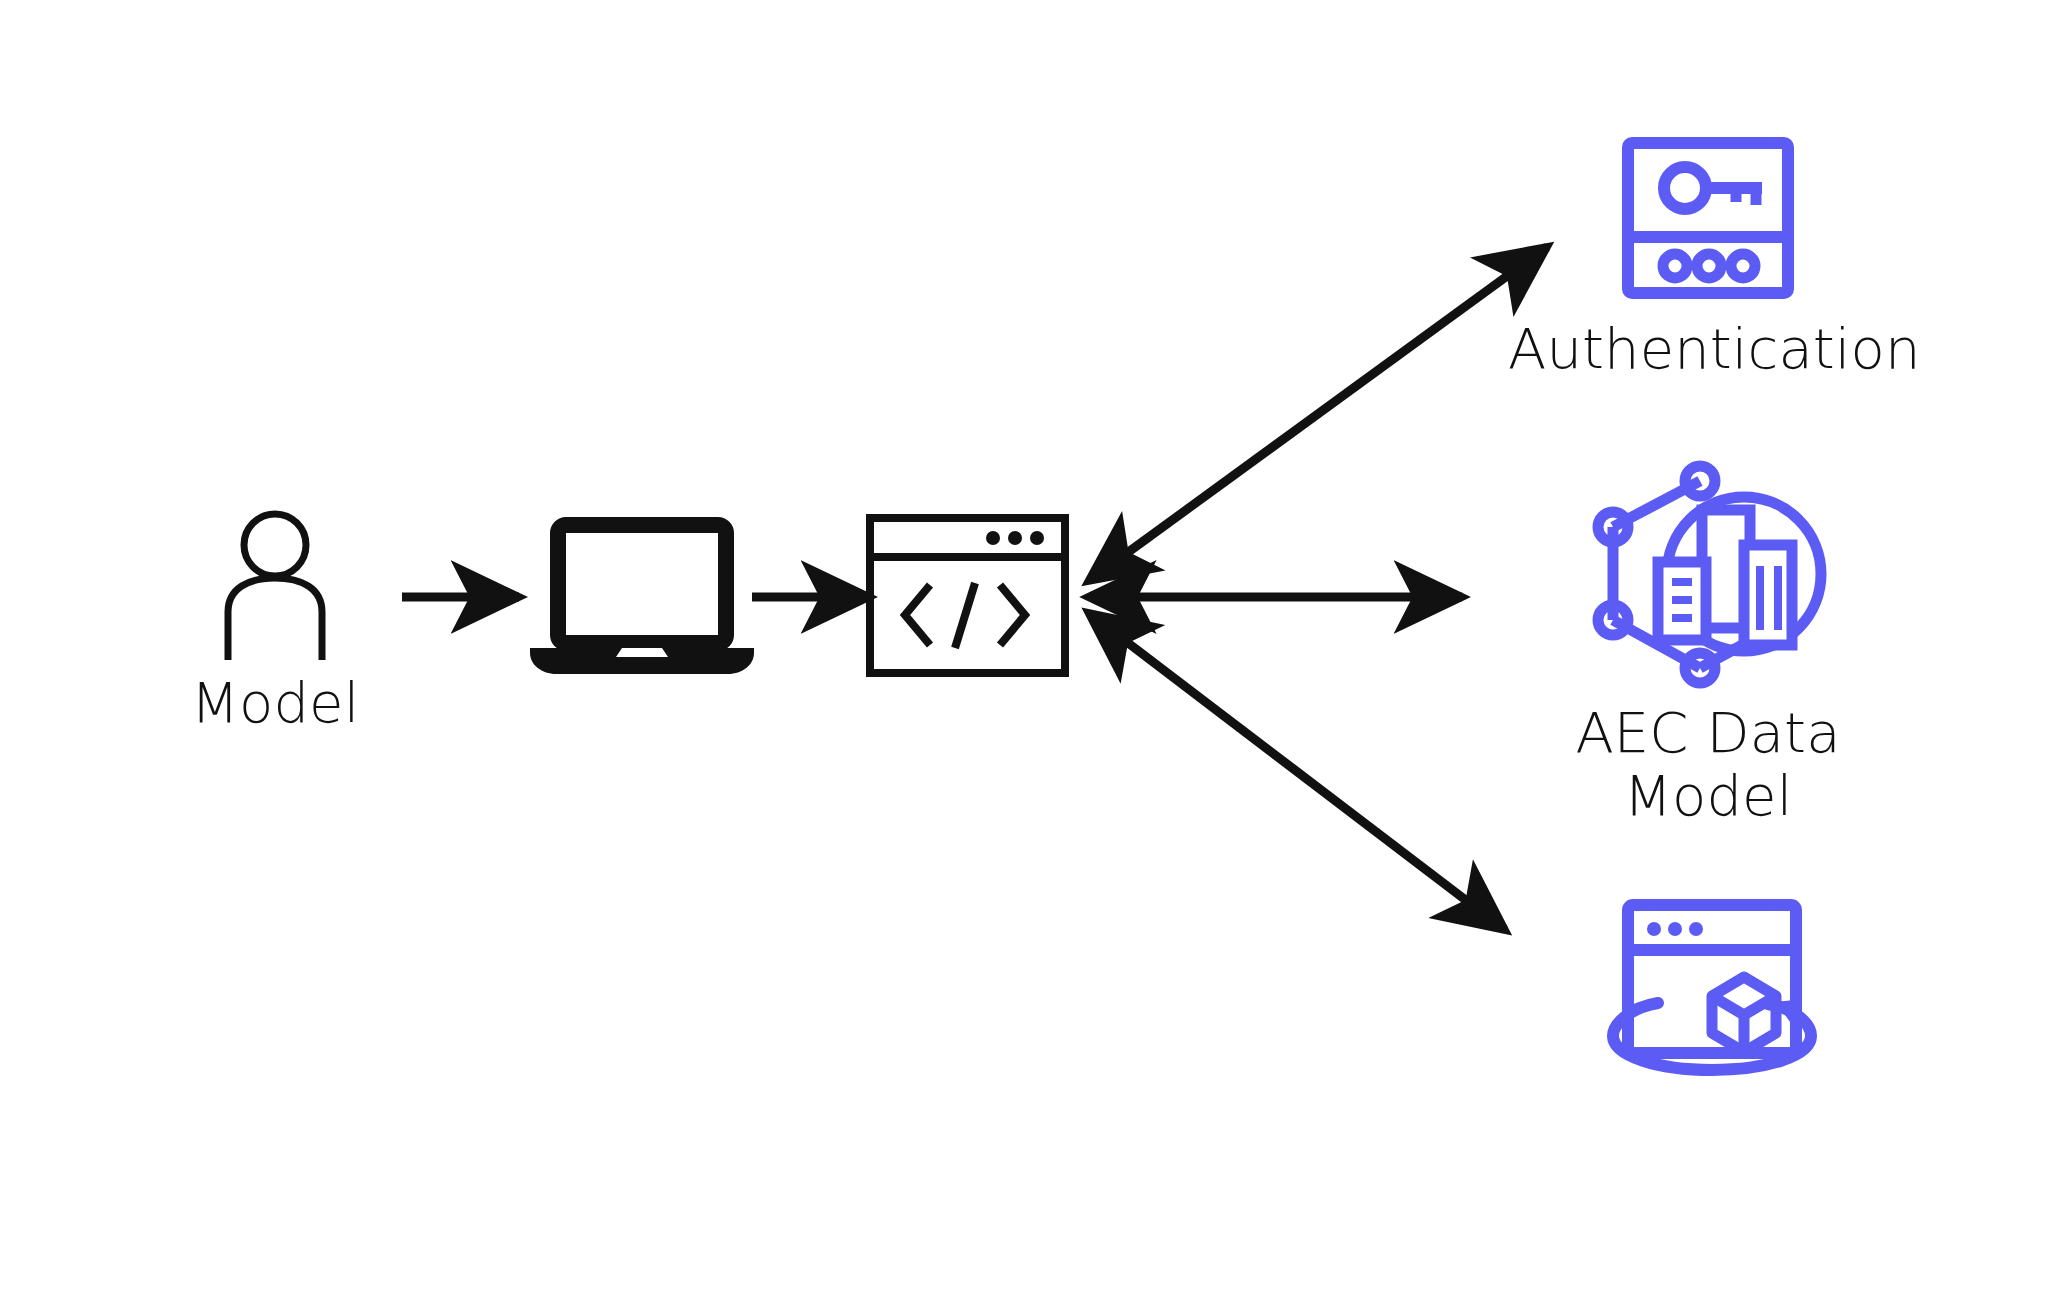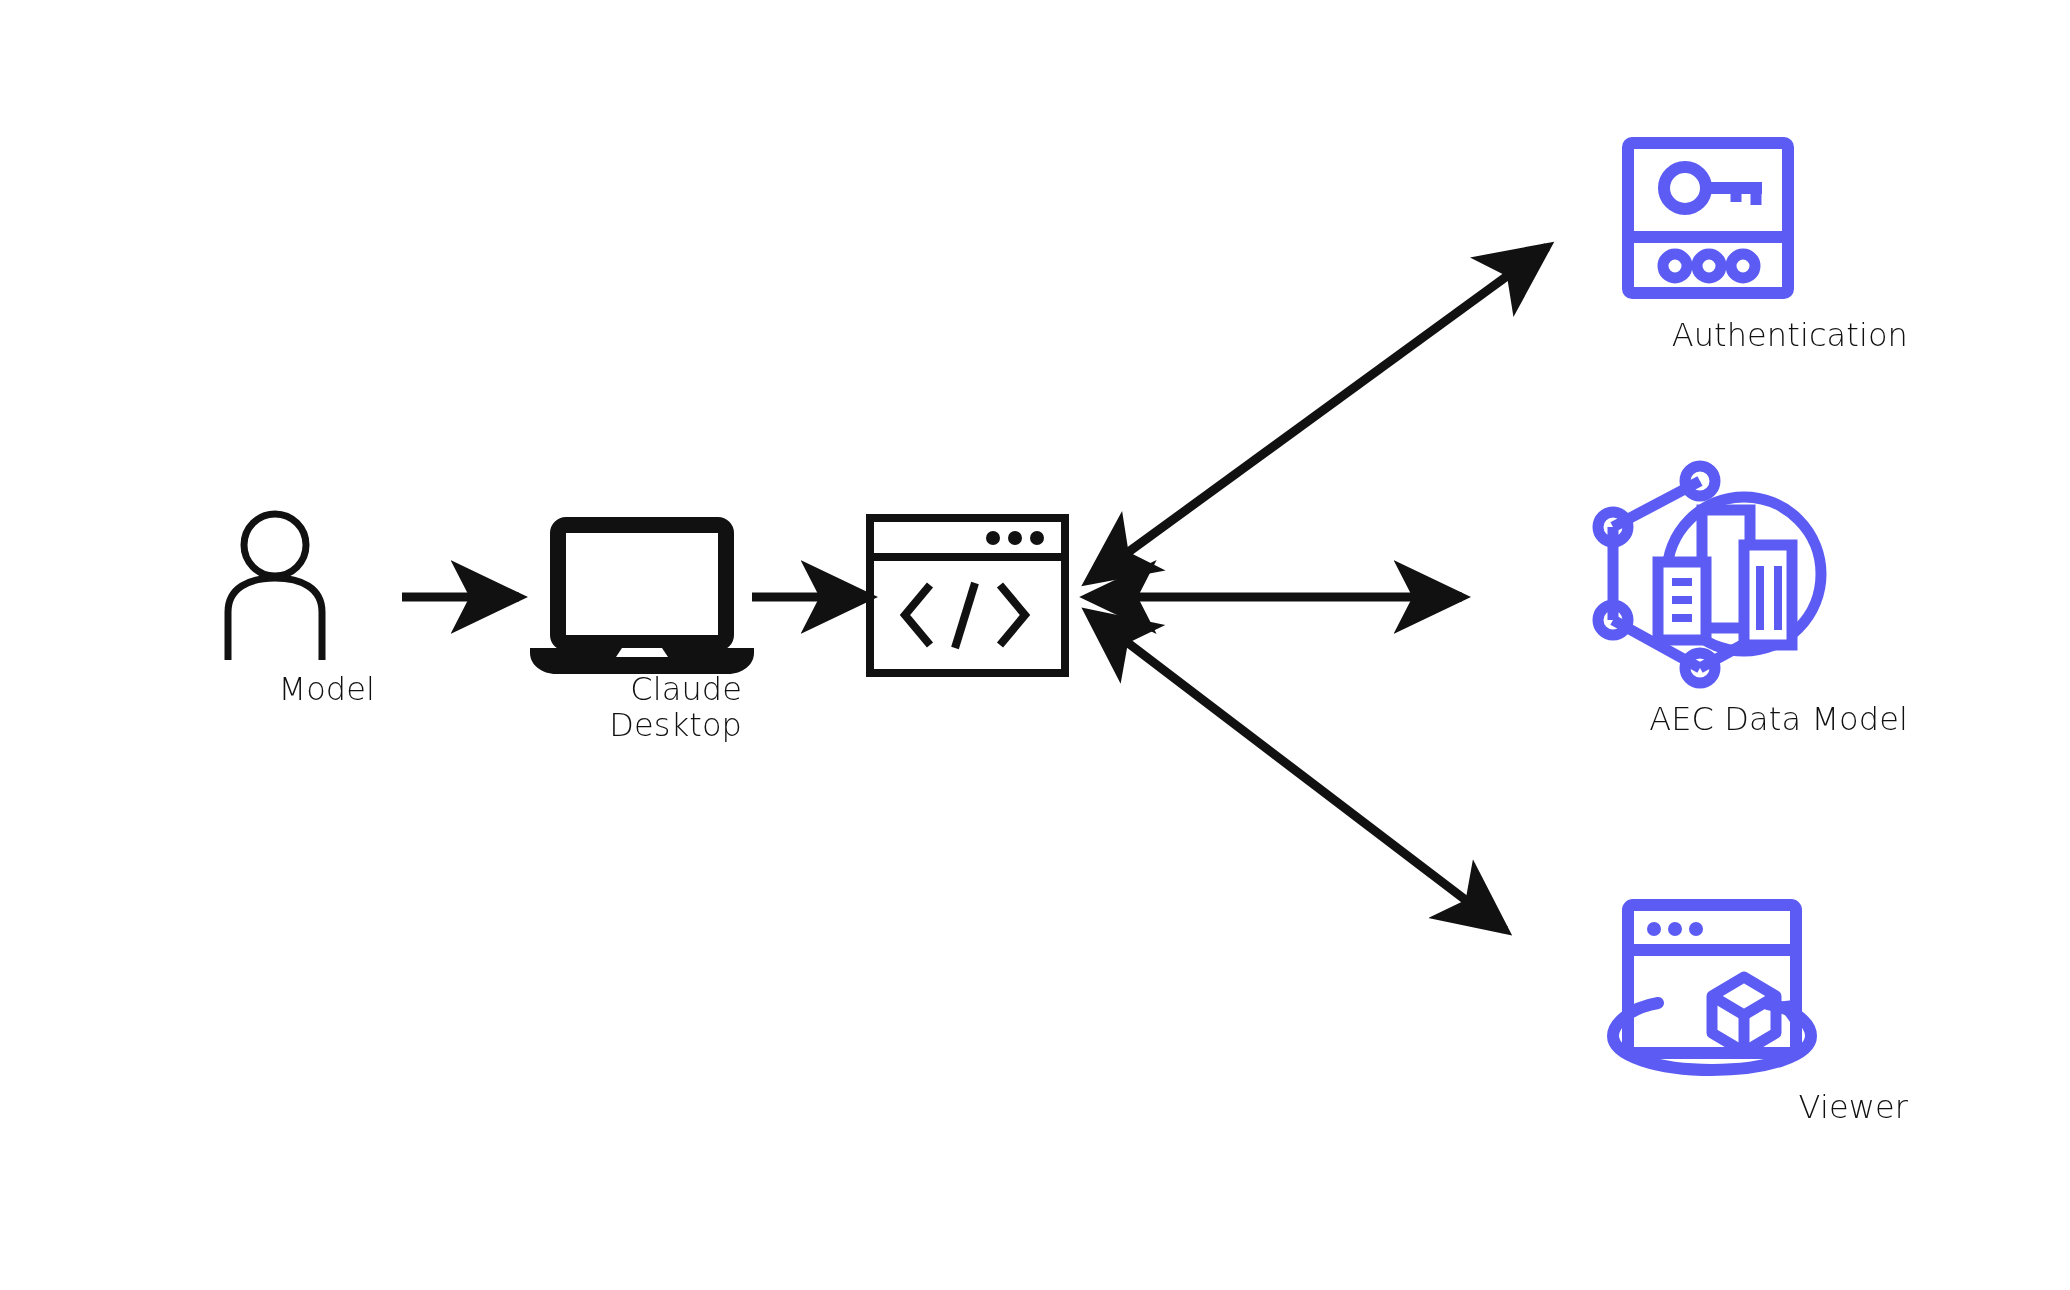--- a/index.html
+++ b/index.html
@@ -20,25 +20,25 @@
   }
   #diagram-svg {
     position: absolute;
     top: 0;
     left: 0;
     width: 2070px;
     height: 1290px;
   }
   .node-label {
     position: absolute;
-    text-align: right;
+    text-align: center;
     color: #111111;
     font-family: "DejaVu Sans", sans-serif;
     font-weight: 300;
-    font-size: 32px;
+    font-size: 56px;
     line-height: 1.12;
     letter-spacing: 0.1px;
     white-space: pre-line;
     user-select: none;
   }
 </style>
 </head>
 <body>
 
 <div id="diagram-canvas">
@@ -142,23 +142,20 @@
       <line x1="1744" y1="1015" x2="1744" y2="1052" stroke="#5c5cf5" stroke-width="11"></line>
 
       <path d="M1690,1025 C1660,1030 1645,1047 1645,1058 C1645,1078 1690,1092 1744,1092
                C1798,1092 1843,1078 1843,1058 C1843,1046 1828,1031 1800,1026" fill="none" stroke="#5c5cf5" stroke-width="12" stroke-linecap="round" transform="translate(-32,-22) scale(1.0)"></path>
       <path d="M1776,1002 L1794,1000 L1790,1022 Z" fill="#5c5cf5"></path>
     </g>
   </svg>
 
   <div class="node-label" style="left:175px; top:672px; width:200px;">Model</div>
 
-  <div class="node-label" style="left:542px; top:672px; width:200px;">Claude
-Desktop</div>
 
 
   <div class="node-label" style="left:1508px; top:318px; width:400px;">Authentication</div>
 
   <div class="node-label" style="left:1508px; top:702px; width:400px;">AEC Data Model</div>
 
-  <div class="node-label" style="left:1508px; top:1090px; width:400px;">Viewer</div>
 
 </div>
 
 </body></html>

